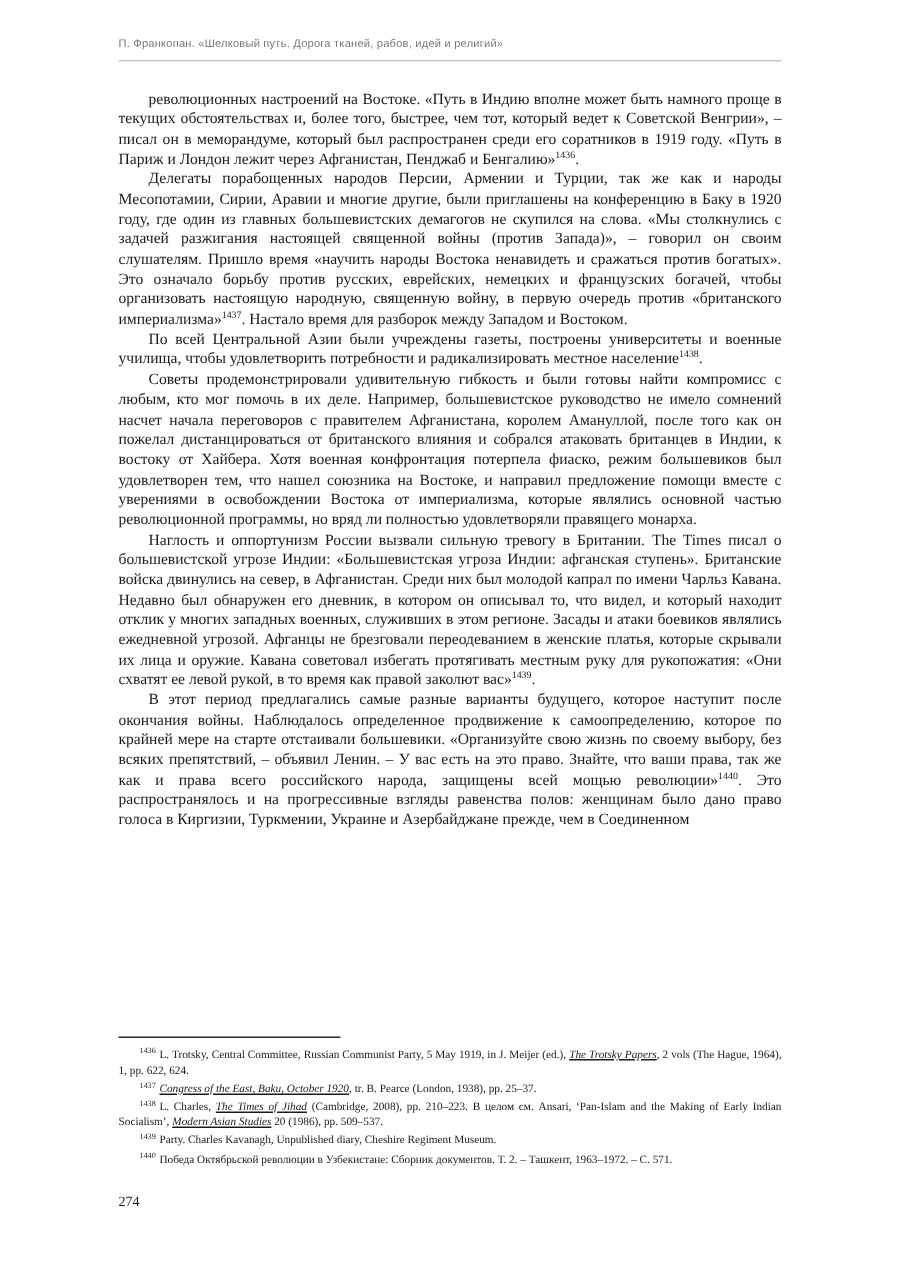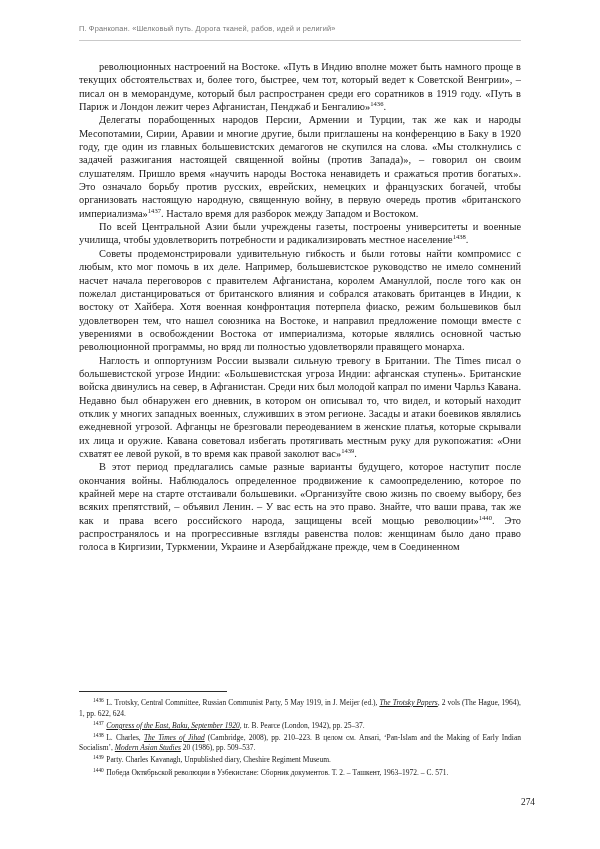--- a/index.html
+++ b/index.html
@@ -92,23 +92,23 @@
   .fnum {
     font-size: 5.4px;
     vertical-align: 3px;
     line-height: 0;
     margin-right: 2.5px;
   }
   
   .folio {
     position: absolute;
     top: 797px;
-    left: 93px;
+    left: 79px;
     width: 442px;
-    text-align: right;
+    text-align: left;
     font-size: 9.4px;
     color: #1a1a1a;
   }
 </style>
 </head>
 <body>
 
 <div class="page">
 
   <div class="running-head">П. Франкопан.  «Шелковый путь. Дорога тканей, рабов, идей и религий»</div>
@@ -129,21 +129,21 @@
     <p><span>Наглость и оппортунизм России вызвали сильную тревогу в Британии. The Times писал о большевистской угрозе Индии: «Большевистская угроза Индии: афганская ступень». Британские войска двинулись на север, в Афганистан. Среди них был молодой капрал по имени Чарльз Кавана. Недавно был обнаружен его дневник, в котором он описывал то, что видел, и который находит отклик у многих западных военных, служивших в этом регионе. Засады и атаки боевиков являлись ежедневной угрозой. Афганцы не брезговали переодеванием в женские платья, которые скрывали их лица и оружие. Кавана советовал избегать протягивать местным руку для рукопожатия: «Они схватят ее левой рукой, в то время как правой заколют вас»</span><sup>1439</sup><span>.</span></p>
 
     <p><span>В этот период предлагались самые разные варианты будущего, которое наступит после окончания войны. Наблюдалось определенное продвижение к самоопределению, которое по крайней мере на старте отстаивали большевики. «Организуйте свою жизнь по своему выбору, без всяких препятствий, – объявил Ленин. – У вас есть на это право. Знайте, что ваши права, так же как и права всего российского народа, защищены всей мощью революции»</span><sup>1440</sup><span>. Это распространялось и на прогрессивные взгляды равенства полов: женщинам было дано право голоса в Киргизии, Туркмении, Украине и Азербайджане прежде, чем в Соединенном</span></p>
 
   </div>
 
   <div class="fn-rule"></div>
 
   <div class="footnotes" id="footnotes-container">
       <p><sup class="fnum">1436</sup><span>L. Trotsky, Central Committee, Russian Communist Party, 5 May 1919, in J. Meijer (ed.), </span><i>The Trotsky Papers</i><span>, 2 vols (The Hague, 1964), 1, pp. 622, 624.</span></p>
-      <p><sup class="fnum">1437</sup><i>Congress of the East, Baku, September 1920</i><span>, tr. B. Pearce (London, 1942), pp. 25–37.</span></p>
+      <p><sup class="fnum">1437</sup><i>Congress of the East, Baku, October 1920</i><span>, tr. B. Pearce (London, 1938), pp. 25–37.</span></p>
       <p><sup class="fnum">1438</sup><span>L. Charles, </span><i>The Times of Jihad</i><span> (Cambridge, 2008), pp. 210–223. В целом см. Ansari, ‘Pan-Islam and the Making of Early Indian Socialism’, </span><i>Modern Asian Studies</i><span> 20 (1986), pp. 509–537.</span></p>
       <p><sup class="fnum">1439</sup><span>Party. Charles Kavanagh, Unpublished diary, Cheshire Regiment Museum.</span></p>
       <p><sup class="fnum">1440</sup><span>Победа Октябрьской революции в Узбекистане: Сборник документов. Т. 2. – Ташкент, 1963–1972. – С. 571.</span></p>
     </div>
 
   <div class="folio">274</div>
 
 </div>
 
 </body></html>

